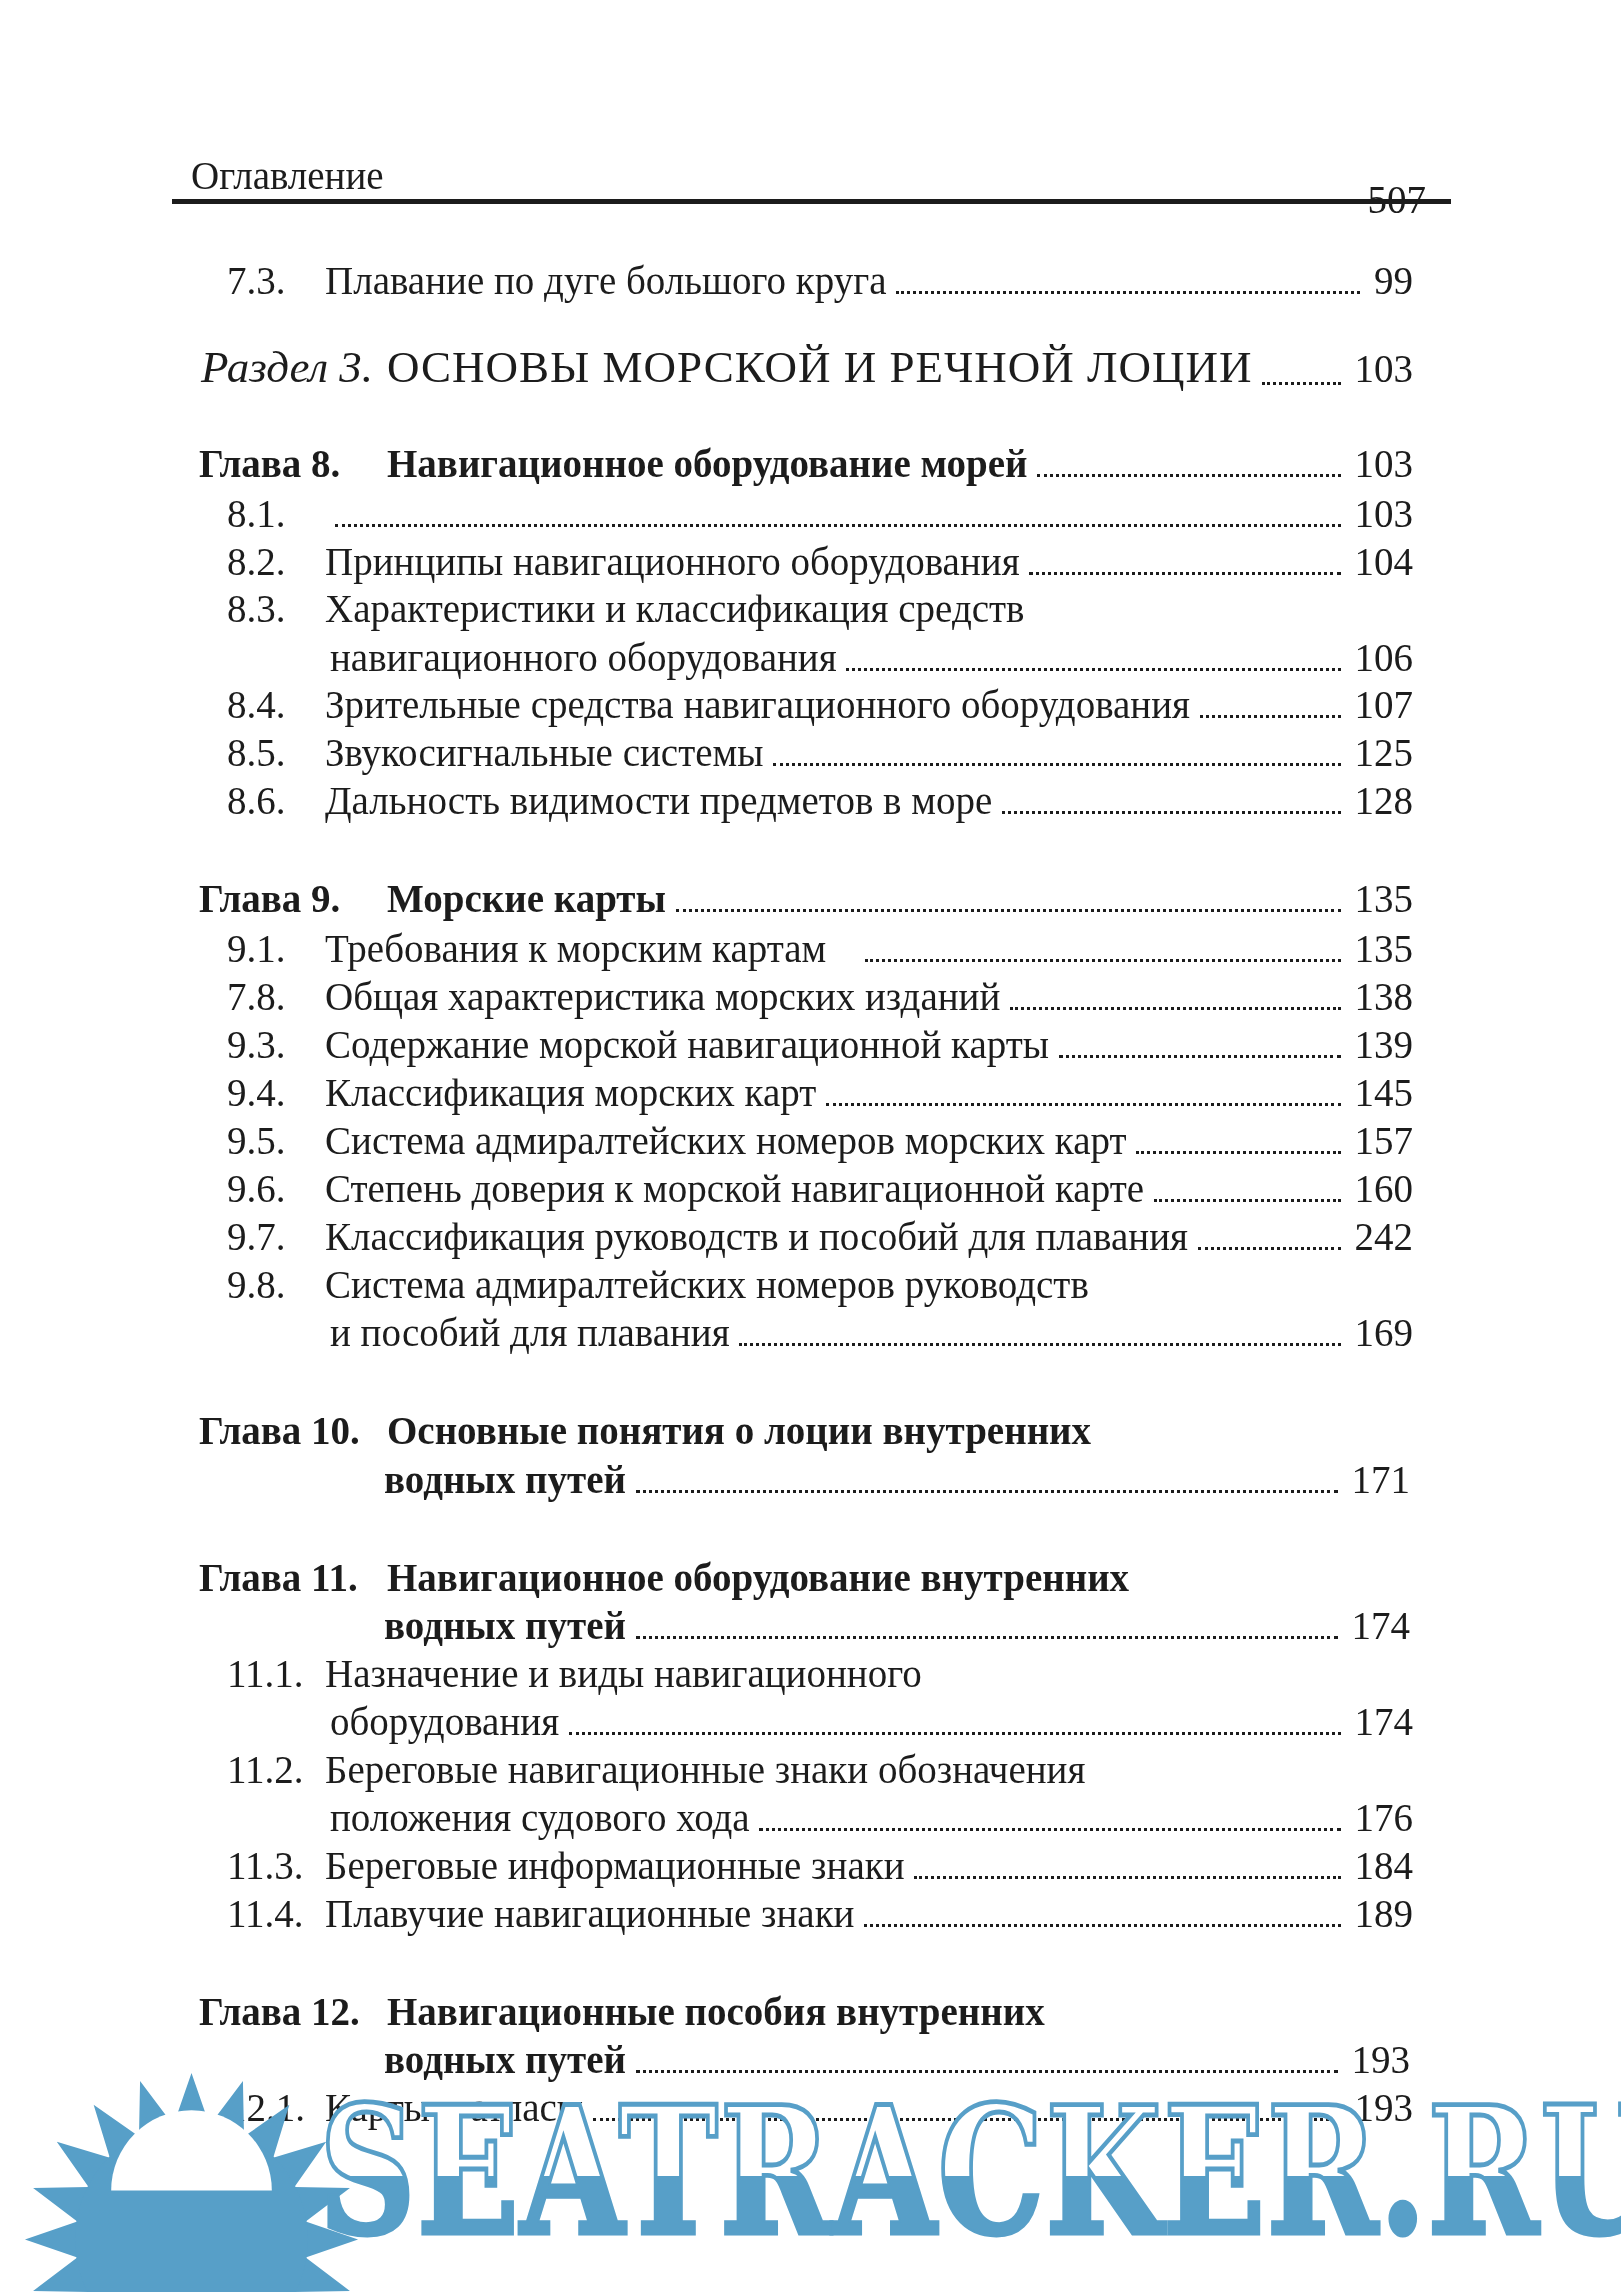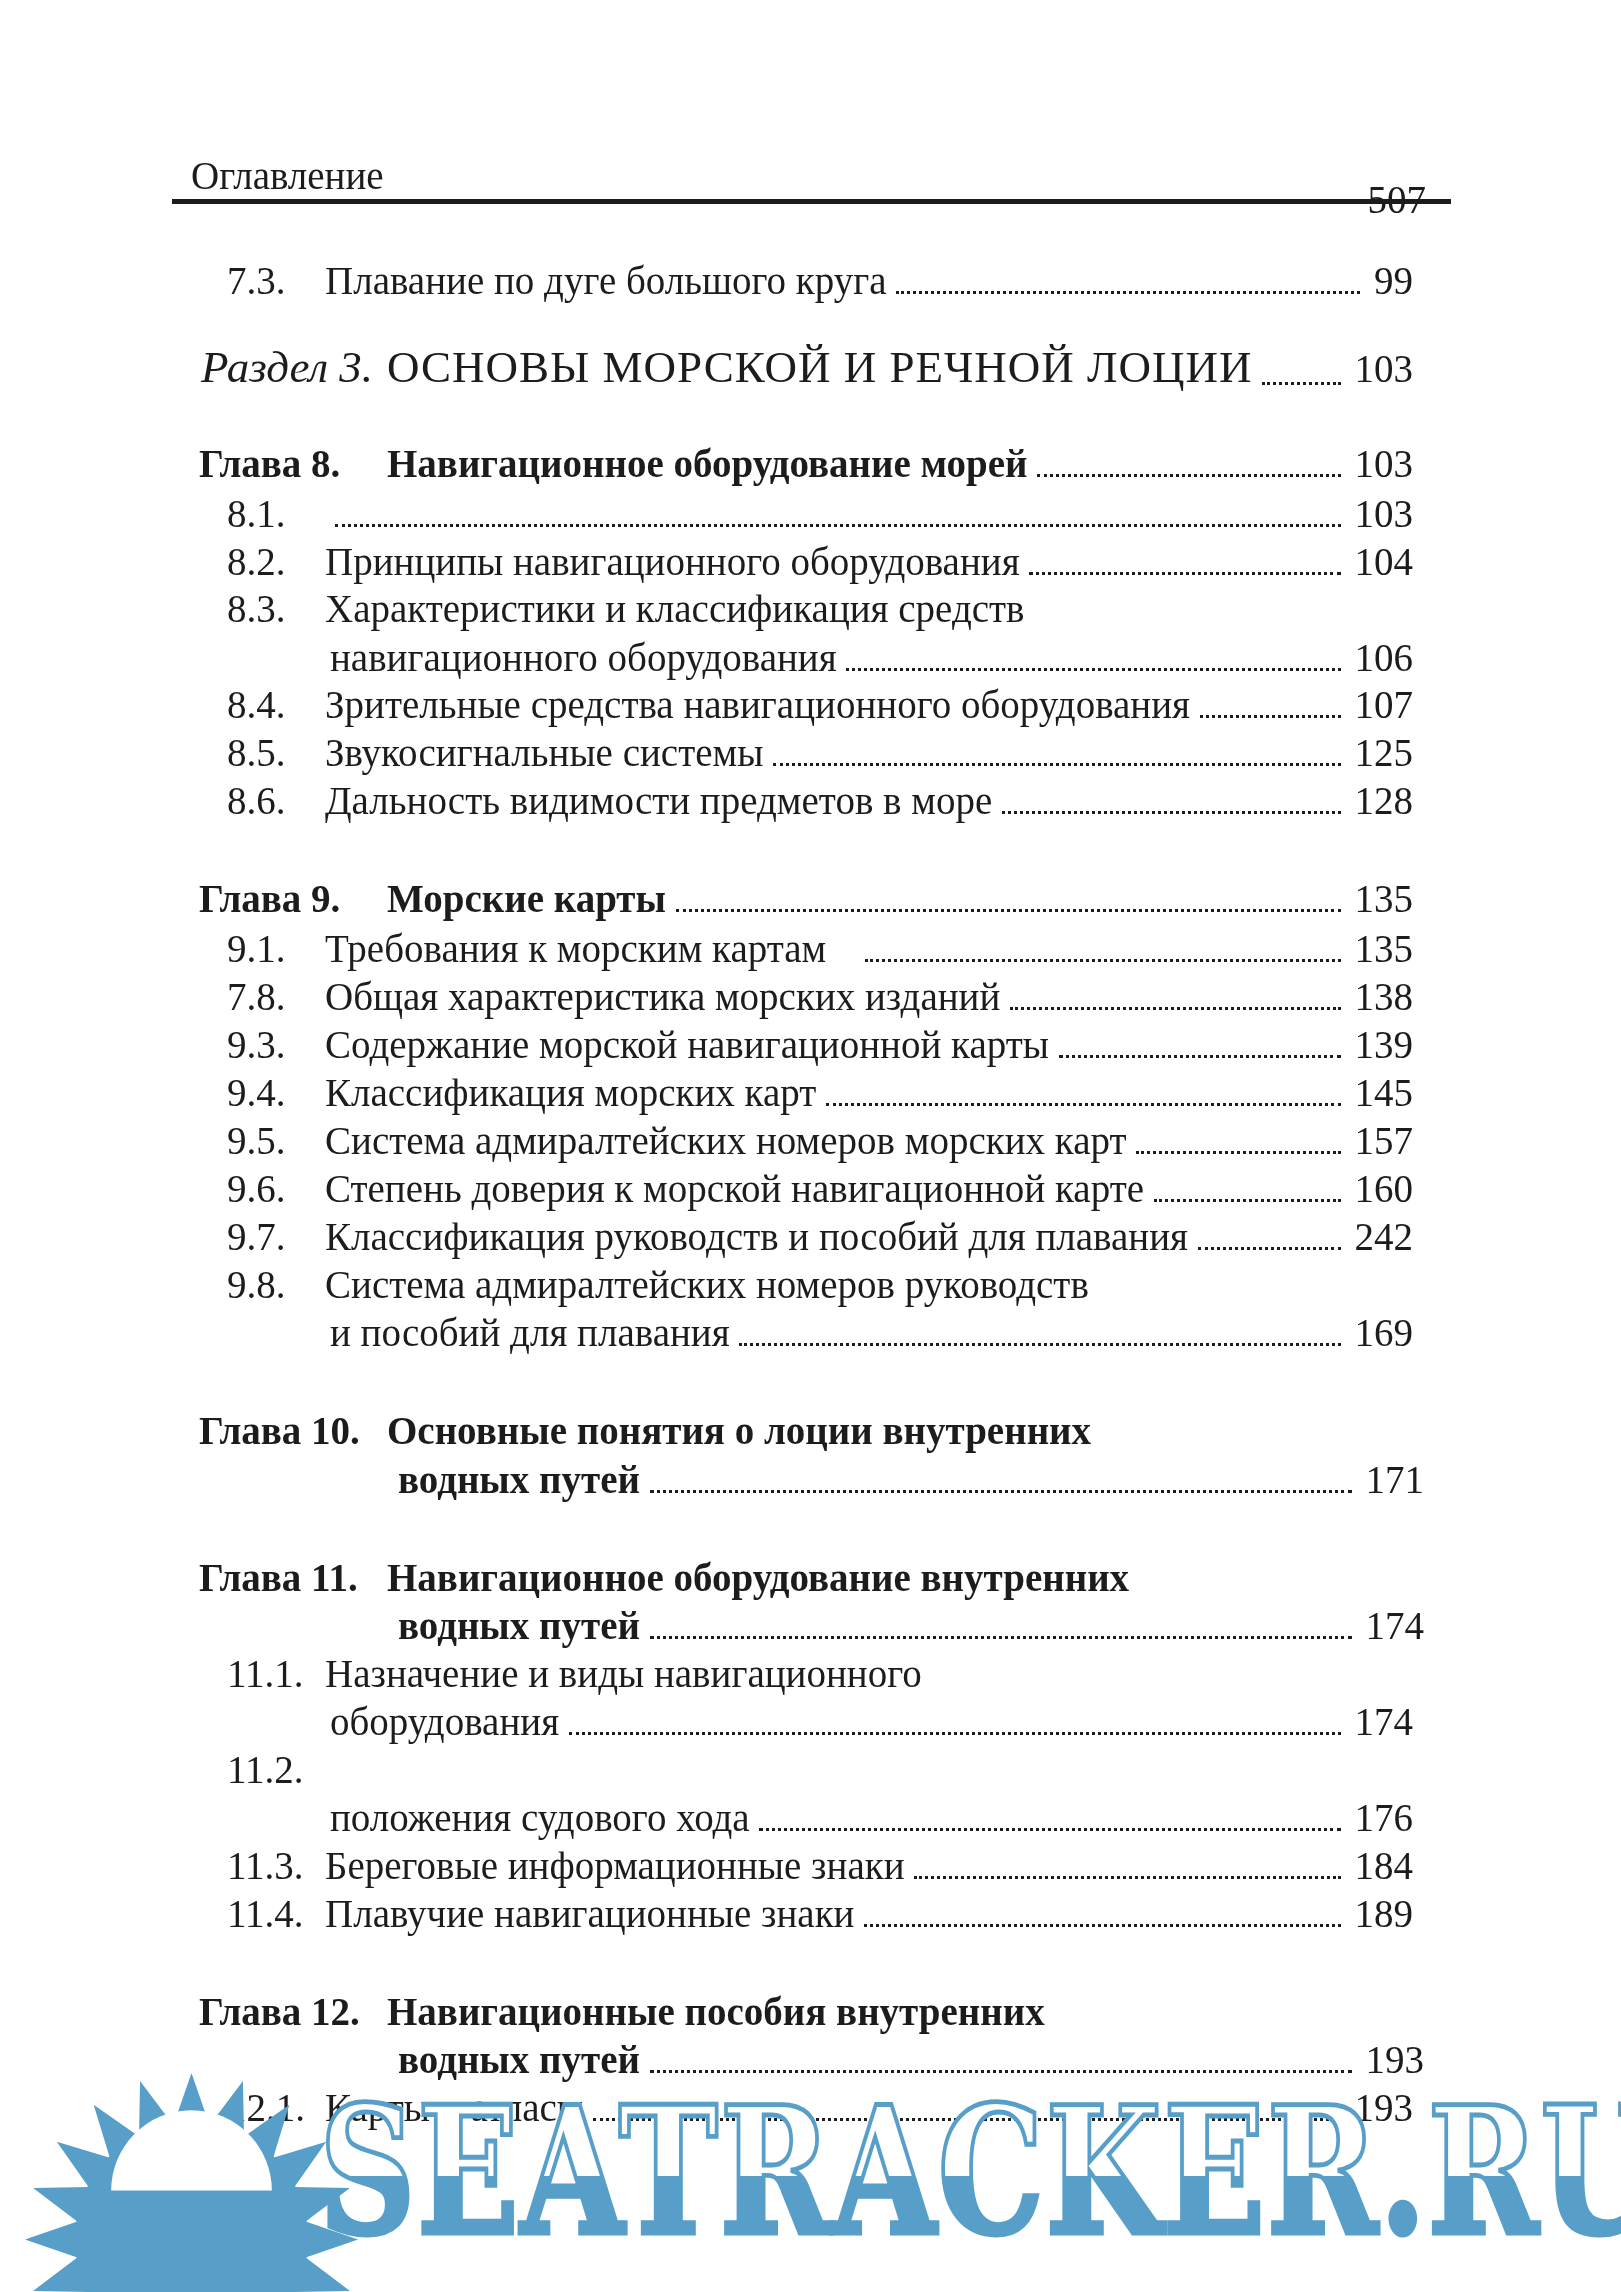--- a/index.html
+++ b/index.html
@@ -9,21 +9,21 @@
     font-family:"Liberation Serif","DejaVu Serif",serif;
   }
   .hdr-title{position:absolute;left:191px;top:153px;font-size:39px;line-height:45px;white-space:nowrap;}
   .hdr-num{position:absolute;top:153px;right:195px;font-size:39px;line-height:45px;margin-top:24px;}
   .hdr-rule{position:absolute;left:172px;top:199px;width:1279px;height:4.9px;background:#1c1c1c;}
 
   .row{position:absolute;display:flex;align-items:baseline;font-size:39px;line-height:45px;white-space:nowrap;}
   .row.sub{left:227px;width:1186px;}
   .row.subcont{left:330px;width:1083px;}
   .row.chap{left:199px;width:1214px;}
-  .row.chapcont{left:398px;width:1026px;}
+  .row.chapcont{left:384px;width:1026px;}
   .row.section{left:201px;width:1212px;font-size:45px;line-height:51px;}
   .lbl{flex:0 0 auto;}
   .sub .lbl{width:98px;}
   .chap .lbl{width:188px;font-weight:bold;}
   .section .lbl{width:186px;font-style:italic;}
   .b{font-weight:bold;}
   .caps{letter-spacing:1px;}
   .ttl{flex:0 0 auto;}
   .dots{flex:1 1 auto;border-bottom:3.9px dotted #1c1c1c;align-self:flex-end;margin:0 13.7px 8.8px 9.8px;min-width:29px;}
   .pg{flex:0 0 auto;font-weight:normal;font-size:39px;}
@@ -201,20 +201,21 @@
   <span class="ttl">Назначение и виды навигационного</span>
 </div>
 <div class="row subcont" style="top:1699px">
   <span class="ttl">оборудования</span>
   <span class="dots"></span>
   <span class="pg">174</span>
 </div>
 
 <div class="row sub" style="top:1747px">
   <span class="lbl">11.2.</span>
+  <span class="ttl">Береговые навигационные знаки обозначения</span>
 </div>
 <div class="row subcont" style="top:1795px">
   <span class="ttl">положения судового хода</span>
   <span class="dots"></span>
   <span class="pg">176</span>
 </div>
 
 <div class="row sub" style="top:1843px">
   <span class="lbl">11.3.</span>
   <span class="ttl">Береговые информационные знаки</span>

